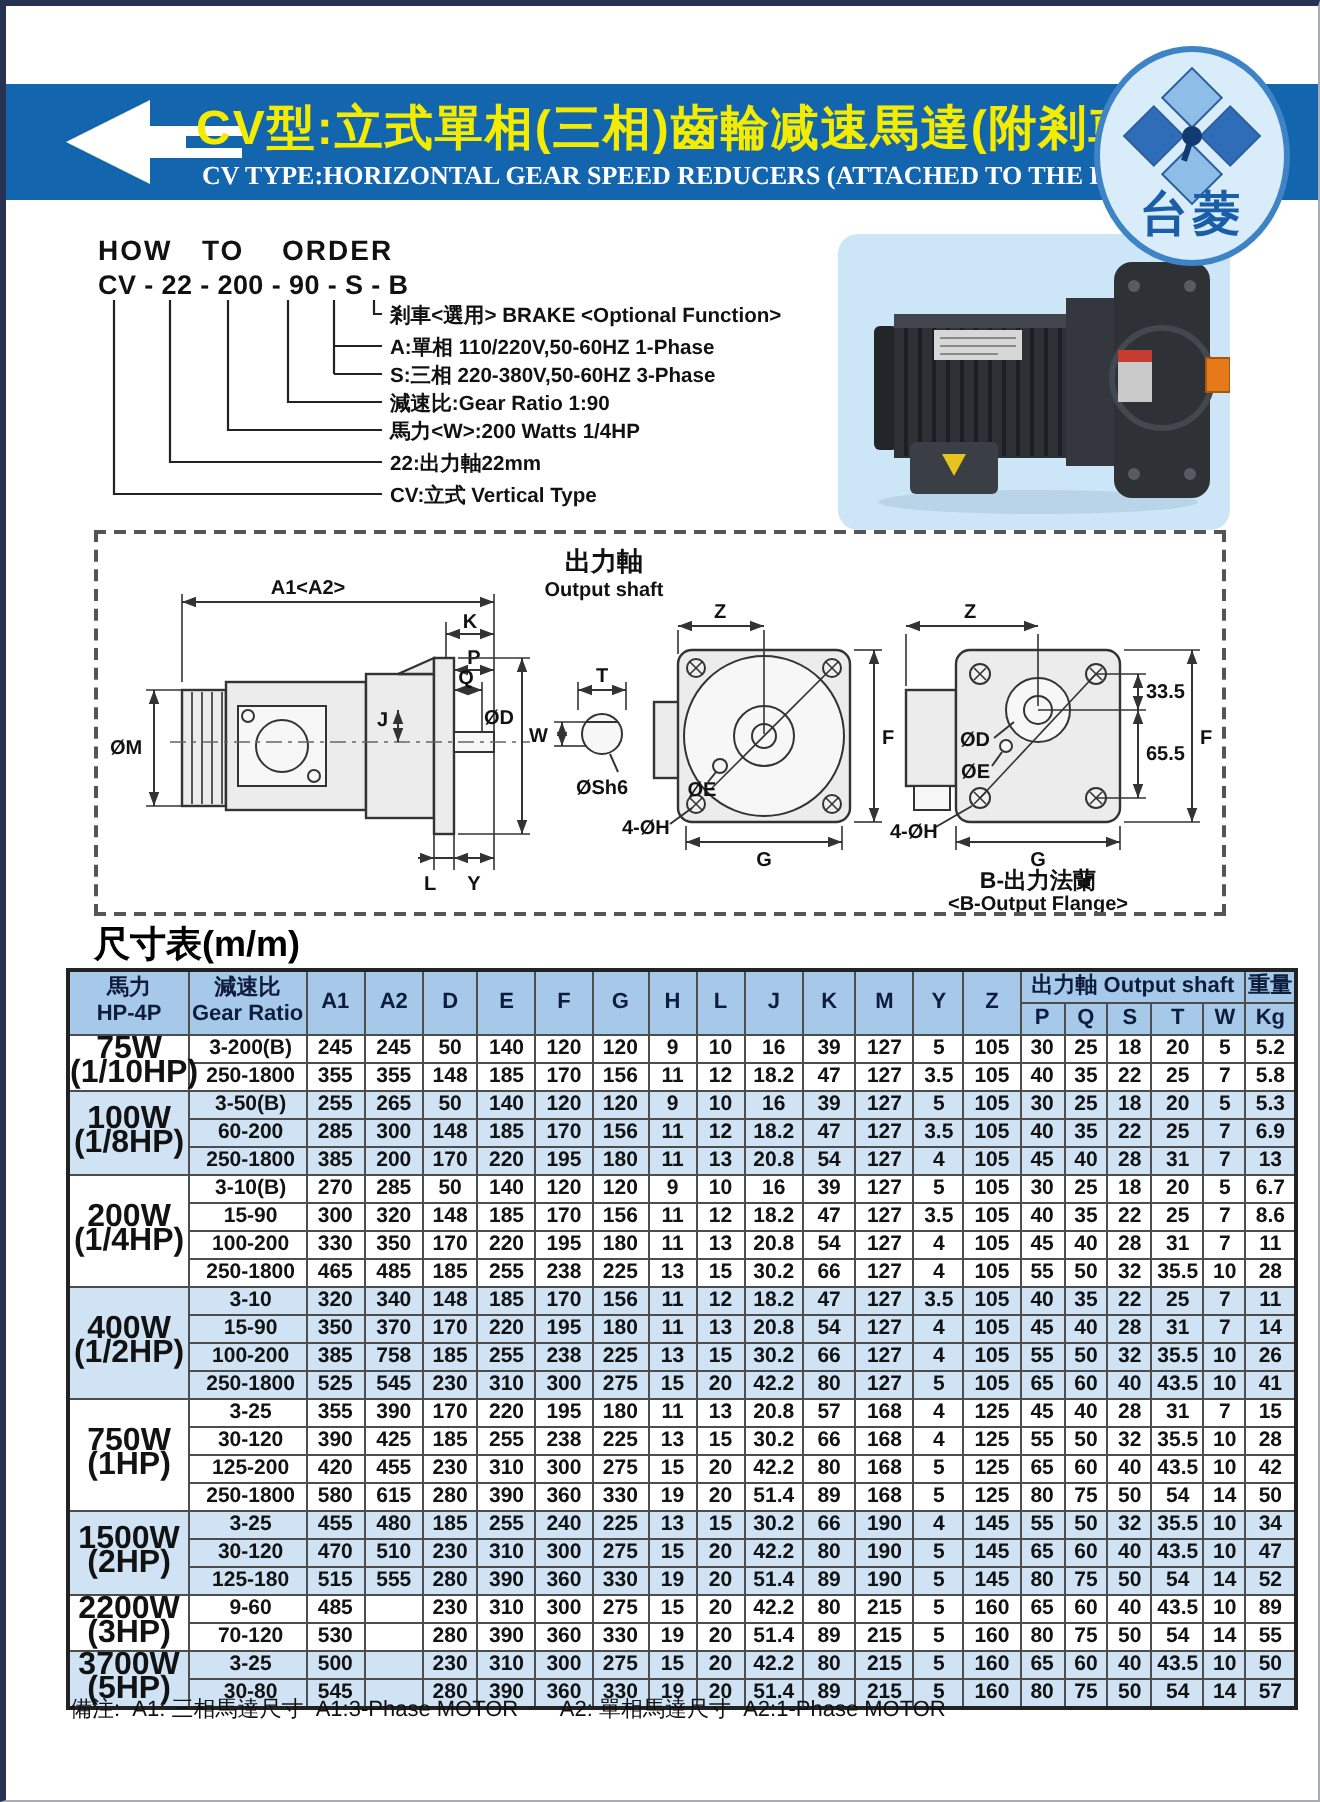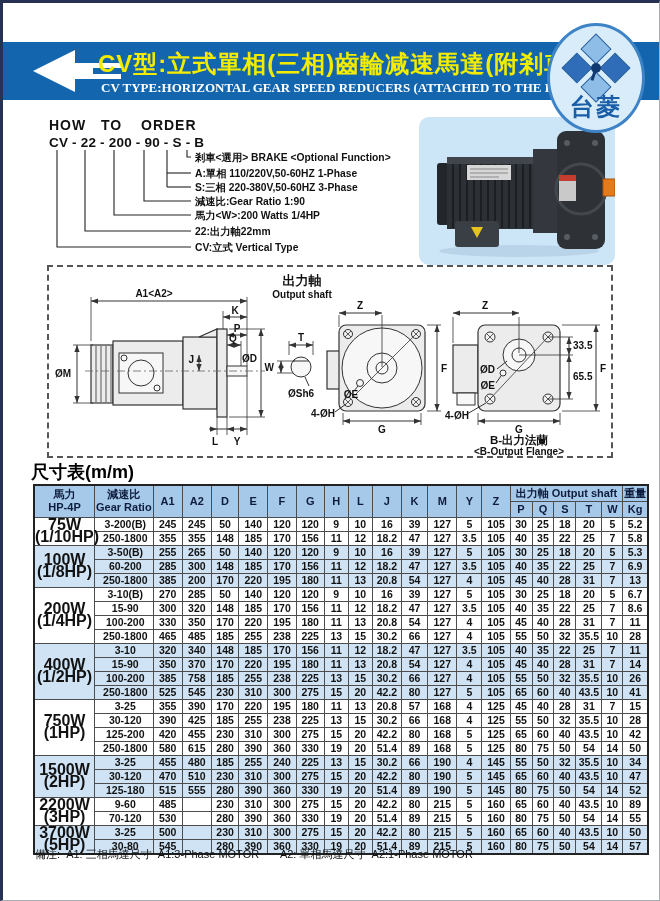--- a/index.html
+++ b/index.html
@@ -36,21 +36,21 @@
   .tick{ stroke:#333; stroke-width:0.8; }
   .fin{ stroke:#555; stroke-width:1; }
   .cl{ stroke:#666; stroke-width:0.8; stroke-dasharray:8 3 2 3; fill:none; }
   .draw{ fill:#ececec; stroke:#333; stroke-width:1.2; }
   .draw2{ fill:#f7f7f7; stroke:#333; stroke-width:1; }
   .dt{ font-size:10px; fill:#111; font-weight:bold; }
   .zh{ fill:#111; font-weight:bold; }
   .bolt{ fill:#f1f1f1; stroke:#333; stroke-width:1; }
   .bx{ stroke:#333; stroke-width:0.8; }
   
-  .tbl-title{ position:absolute; left:28px; top:457px; font-size:18px; font-weight:bold; color:#000; }
+  .tbl-title{ position:absolute; left:44px; top:457px; font-size:18px; font-weight:bold; color:#000; }
   .dim-table{ position:absolute; left:30px; top:481px; width:616px; border-collapse:collapse;
               table-layout:fixed; border:2px solid #222;padding-left:32px; }
   .dim-table th, .dim-table td{ border:1px solid #4d4d4d; text-align:center; font-weight:bold; padding:0; }
   .dim-table th{ background:#a6c9e9; color:#0e1c3d; font-size:11px; line-height:13px; height:16px; }
   .dim-table td{ font-size:10.5px; height:13px; line-height:13px; color:#121212; background:#fff; }
   .dim-table td.ratio{ text-align:center; padding-left:3px; }
   .dim-table td.power{ font-size:16px; line-height:12px; }
   .dim-table tr.shade td{ background:#cfe3f4; }
   
   .footnote{ position:absolute; left:32px; top:844px; font-size:11px; font-weight:normal;

